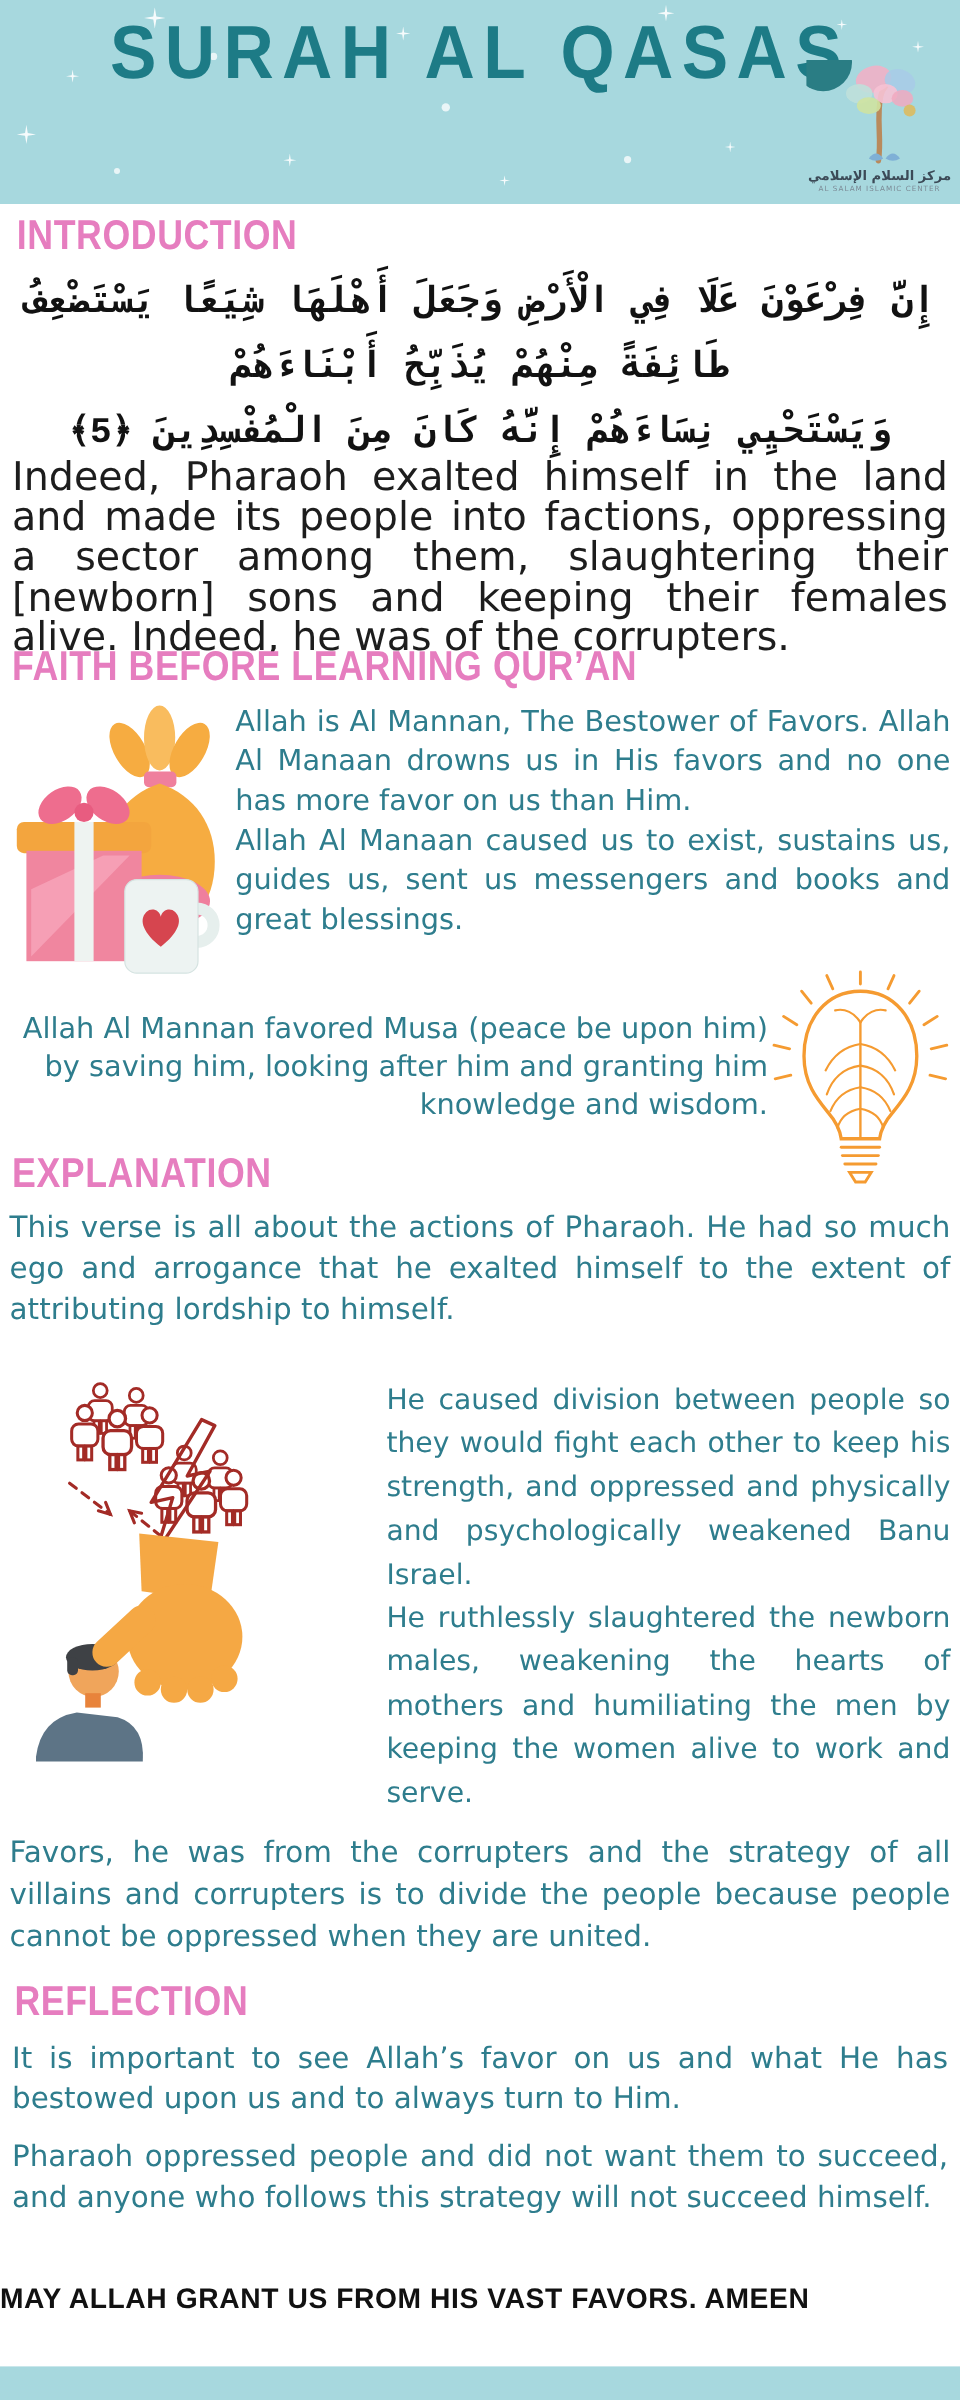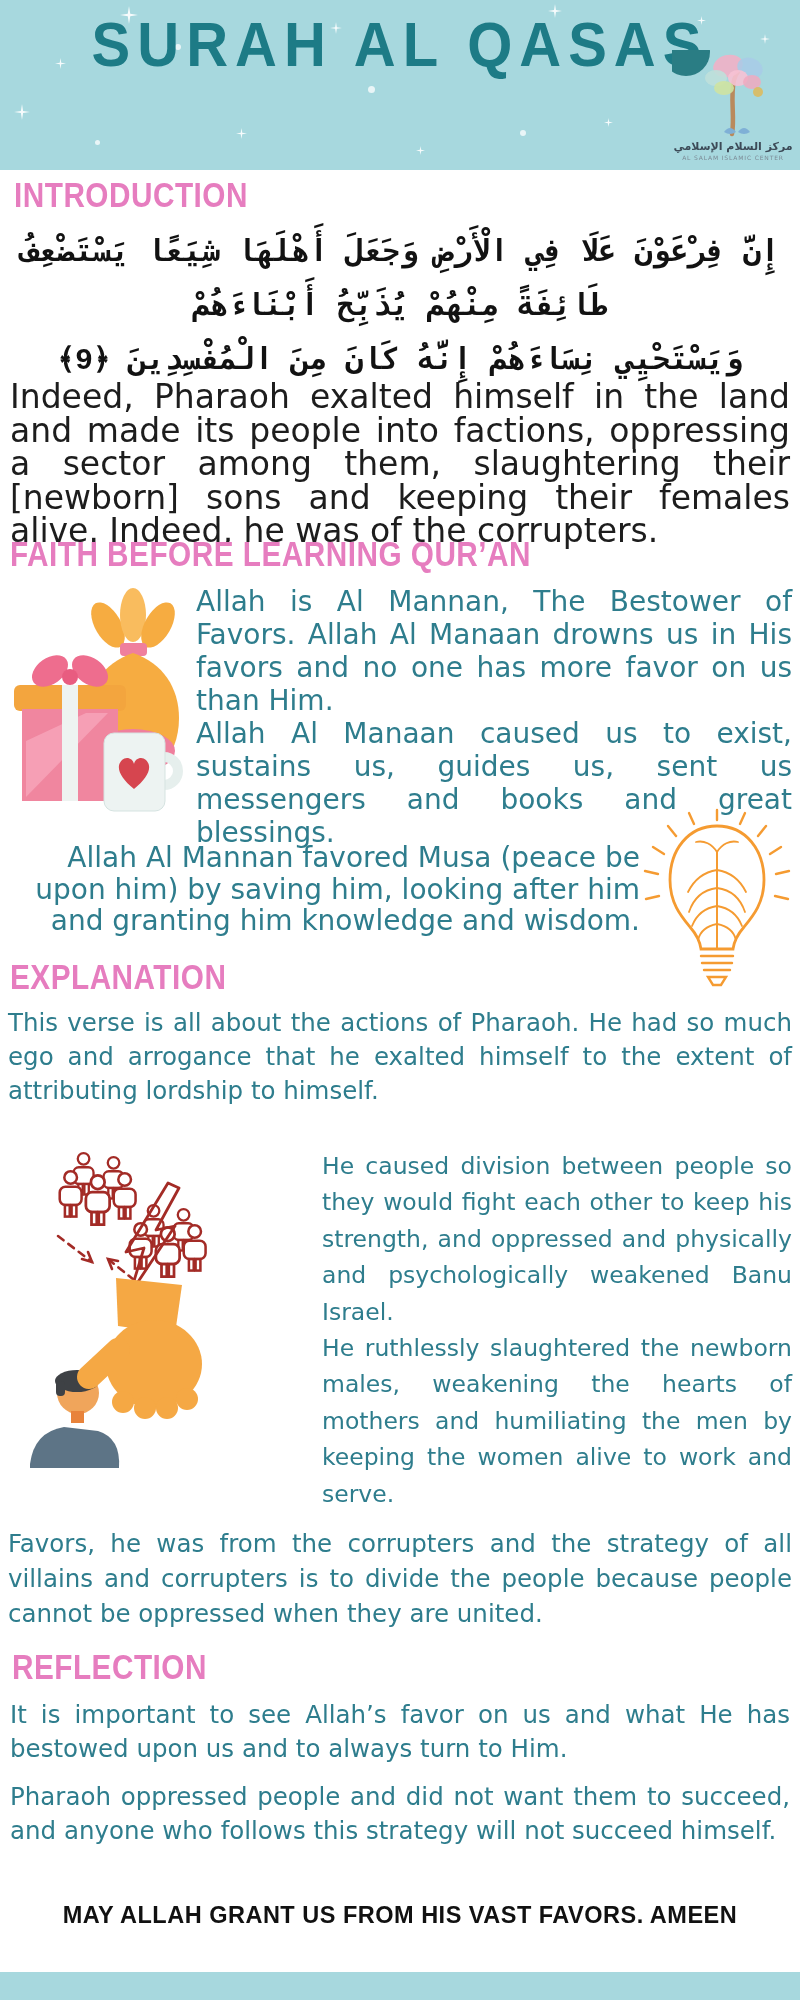--- a/index.html
+++ b/index.html
@@ -27,25 +27,25 @@
 
   .h-pink{position:absolute;font-family:"Liberation Sans",sans-serif;font-weight:bold;
     font-size:31px;color:#e67dbf;letter-spacing:.5px;transform:scale(.96,1.12);
     transform-origin:left top;white-space:nowrap;}
 
   .arabic{position:absolute;left:10px;right:10px;top:226px;text-align:center;direction:rtl;
     font-family:Liberation Mono, monospace;font-weight:bold;font-size:30px;line-height:1.8;color:#121212;}
 
   .body-black{position:absolute;color:#1d1d1d;font-size:33px;line-height:33.5px;
     text-align:justify;}
-  .body-teal{color:#2e7d8d;font-size:28px;line-height:33px;text-align:justify;}
+  .body-teal{color:#2e7d8d;font-size:24px;line-height:33px;text-align:justify;}
   .abs{position:absolute;}
   .p0{margin:0;}
 
-  .dua{position:absolute;left:0;top:1902px;width:100%;text-align:center;
+  .dua{position:absolute;left:0;top:1902px;width:100%;
     font-family:"Liberation Sans",sans-serif;font-weight:bold;font-size:23.5px;
     letter-spacing:.5px;color:#111111;}
 </style>
 </head>
 <body>
 
 <div class="page">
 
   <div class="band-top">
     <div class="sparkle" style="left:120px;top:6px;width:18px;height:18px;"></div>
@@ -81,21 +81,21 @@
       <path d="M66,82 Q72,74 78,82 Q72,86 66,82 Z" fill="#7fb0d6"></path>
     </svg>
     <div class="logo-arabic">مركز السلام الإسلامي</div>
     <div class="logo-english">AL SALAM ISLAMIC CENTER</div>
   </div>
 
   <div class="h-pink" style="left:14px;top:176px;">INTRODUCTION</div>
 
   <div class="arabic">
     <div>إِنَّ فِرْعَوْنَ عَلَا فِي الْأَرْضِ وَجَعَلَ أَهْلَهَا شِيَعًا يَسْتَضْعِفُ طَائِفَةً مِنْهُمْ يُذَبِّحُ أَبْنَاءَهُمْ</div>
-    <div>وَيَسْتَحْيِي نِسَاءَهُمْ إِنَّهُ كَانَ مِنَ الْمُفْسِدِينَ ﴿9﴾</div>
+    <div>وَيَسْتَحْيِي نِسَاءَهُمْ إِنَّهُ كَانَ مِنَ الْمُفْسِدِينَ ﴿5﴾</div>
   </div>
 
   <p class="body-black p0" style="left:10px;right:10px;top:380px;position:absolute;">Indeed, Pharaoh exalted himself in the land and made its people into factions, oppressing a sector among them, slaughtering their [newborn] sons and keeping their females alive. Indeed, he was of the corrupters.</p>
 
   <div class="h-pink" style="left:10px;top:535px;">FAITH BEFORE LEARNING QUR’AN</div>
 
   <svg class="abs" style="left:12px;top:583px;" width="180" height="230" viewBox="0 0 180 230">
 
     <ellipse cx="96" cy="42" rx="13" ry="25" fill="#f6ac41" transform="rotate(-30 96 42)"></ellipse>
     <ellipse cx="121" cy="32" rx="13" ry="27" fill="#f9bc5e"></ellipse>

